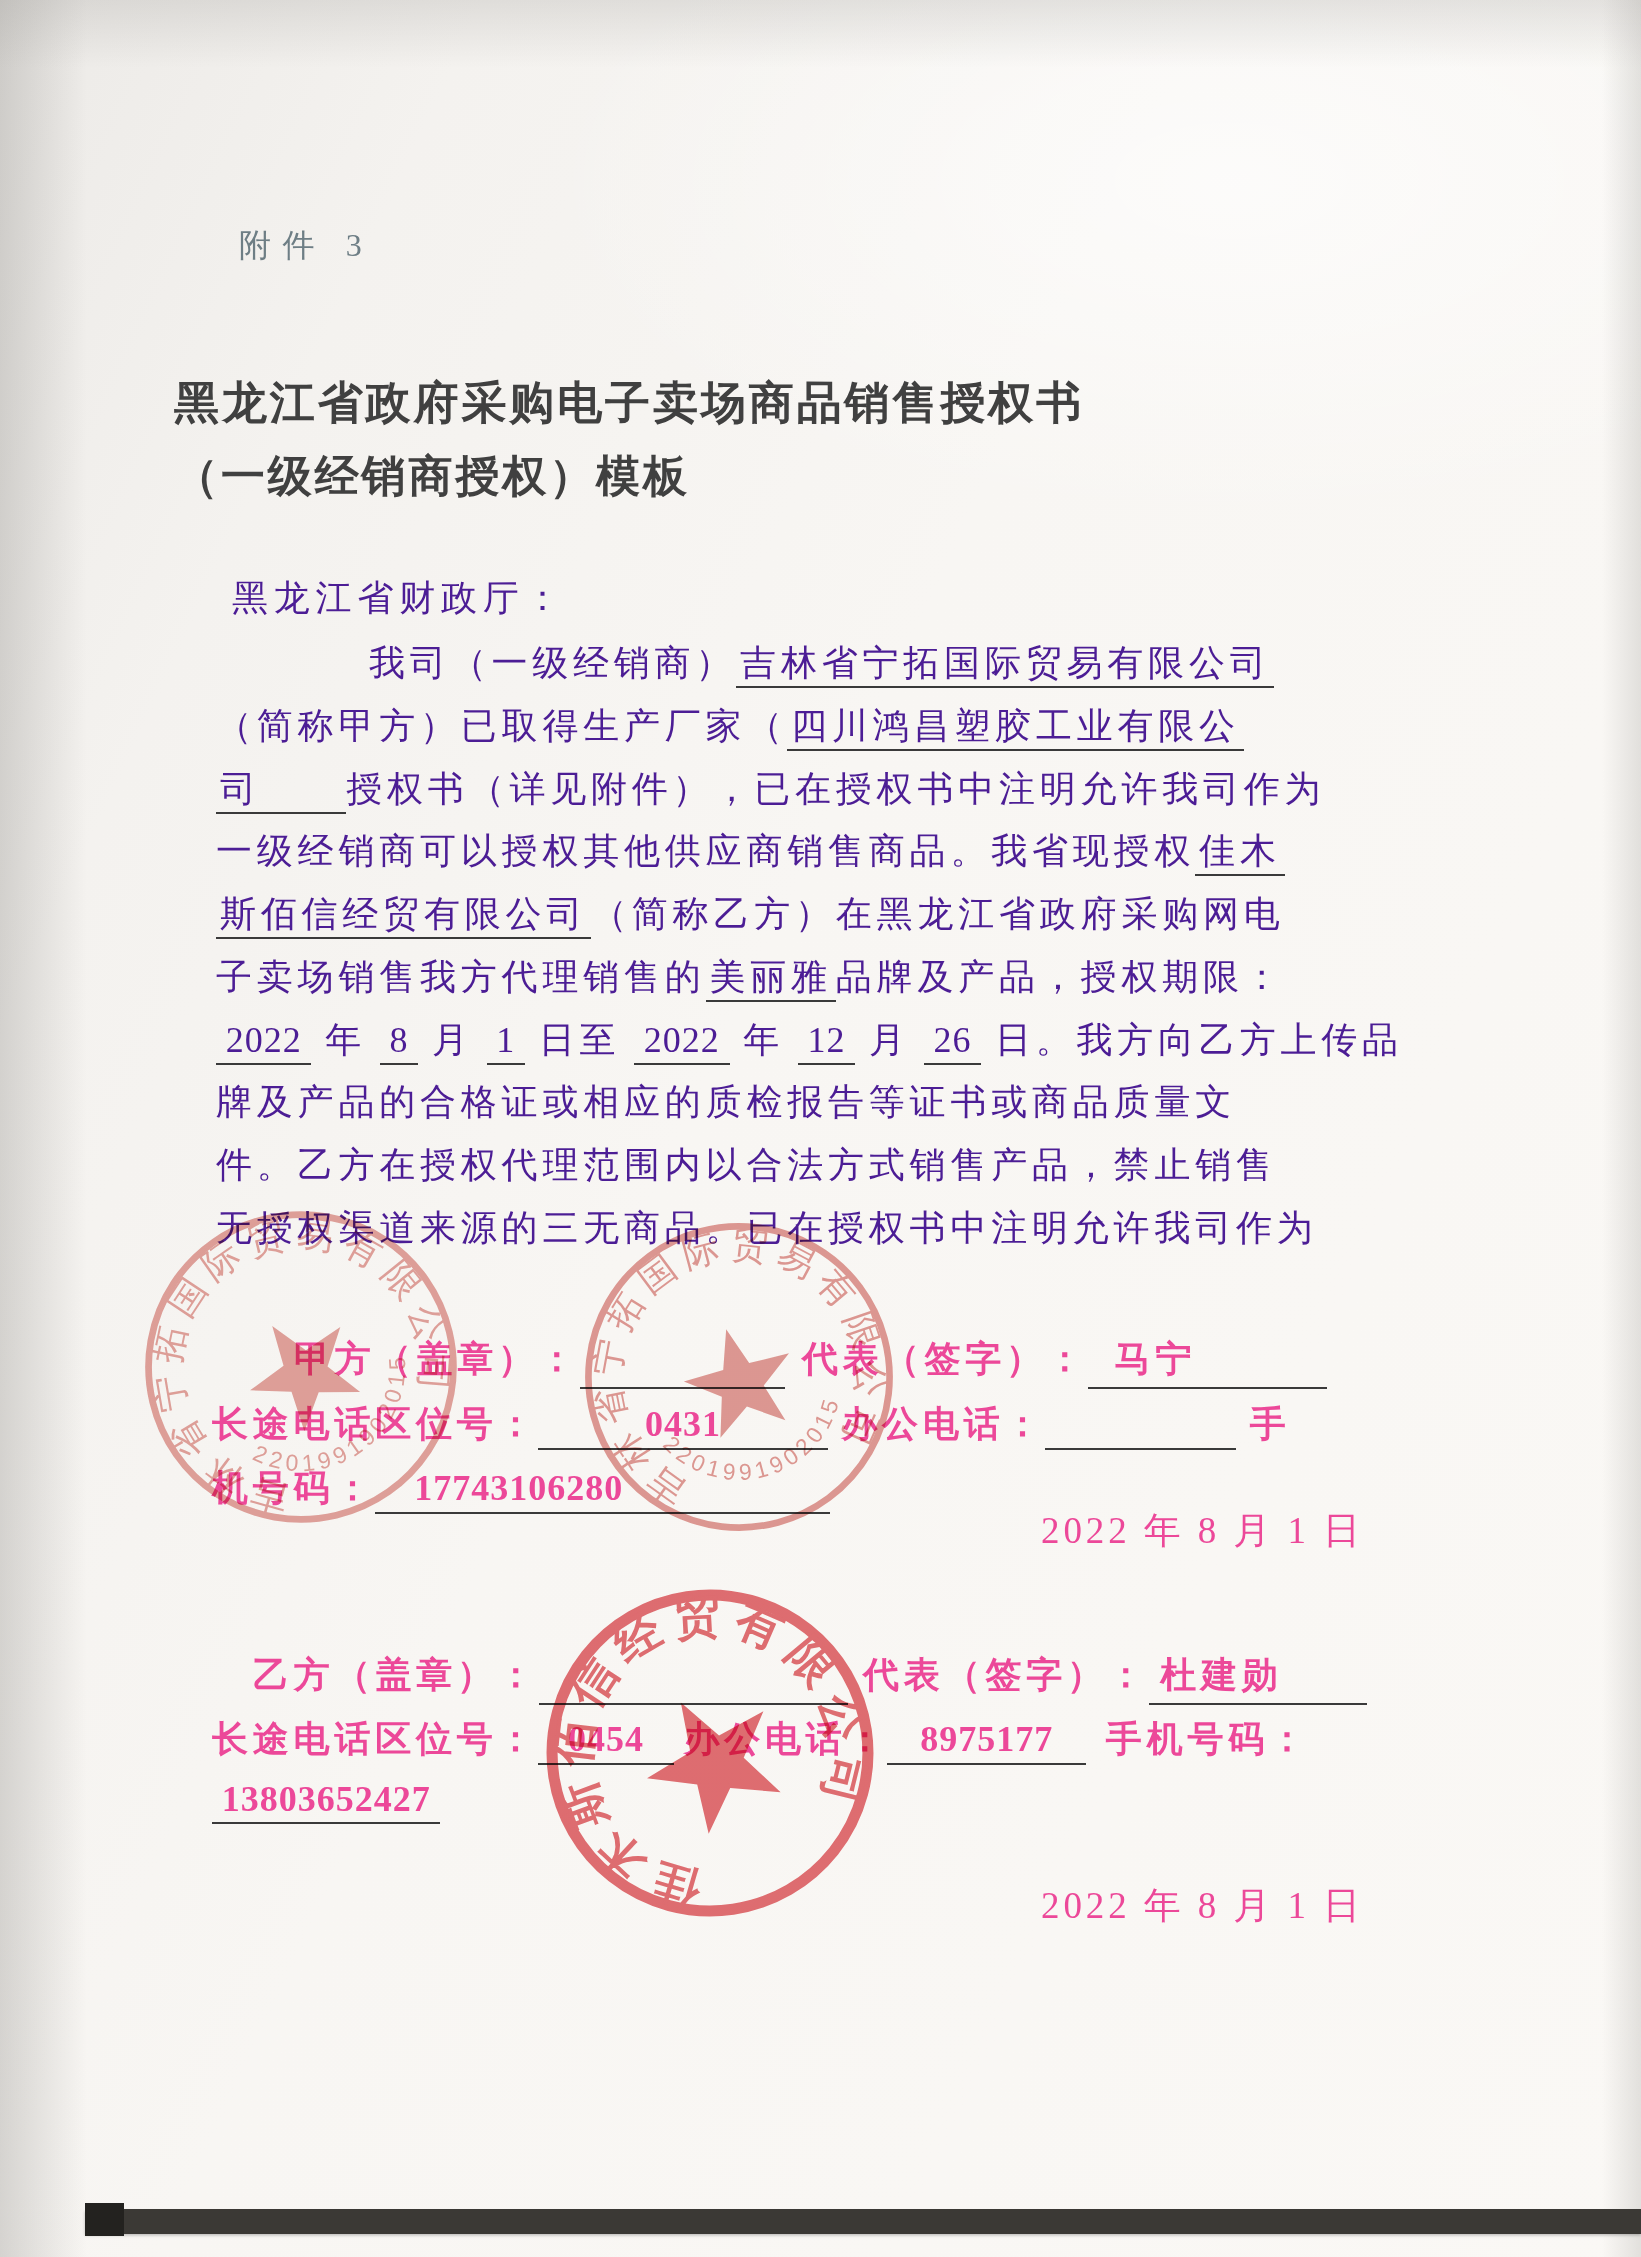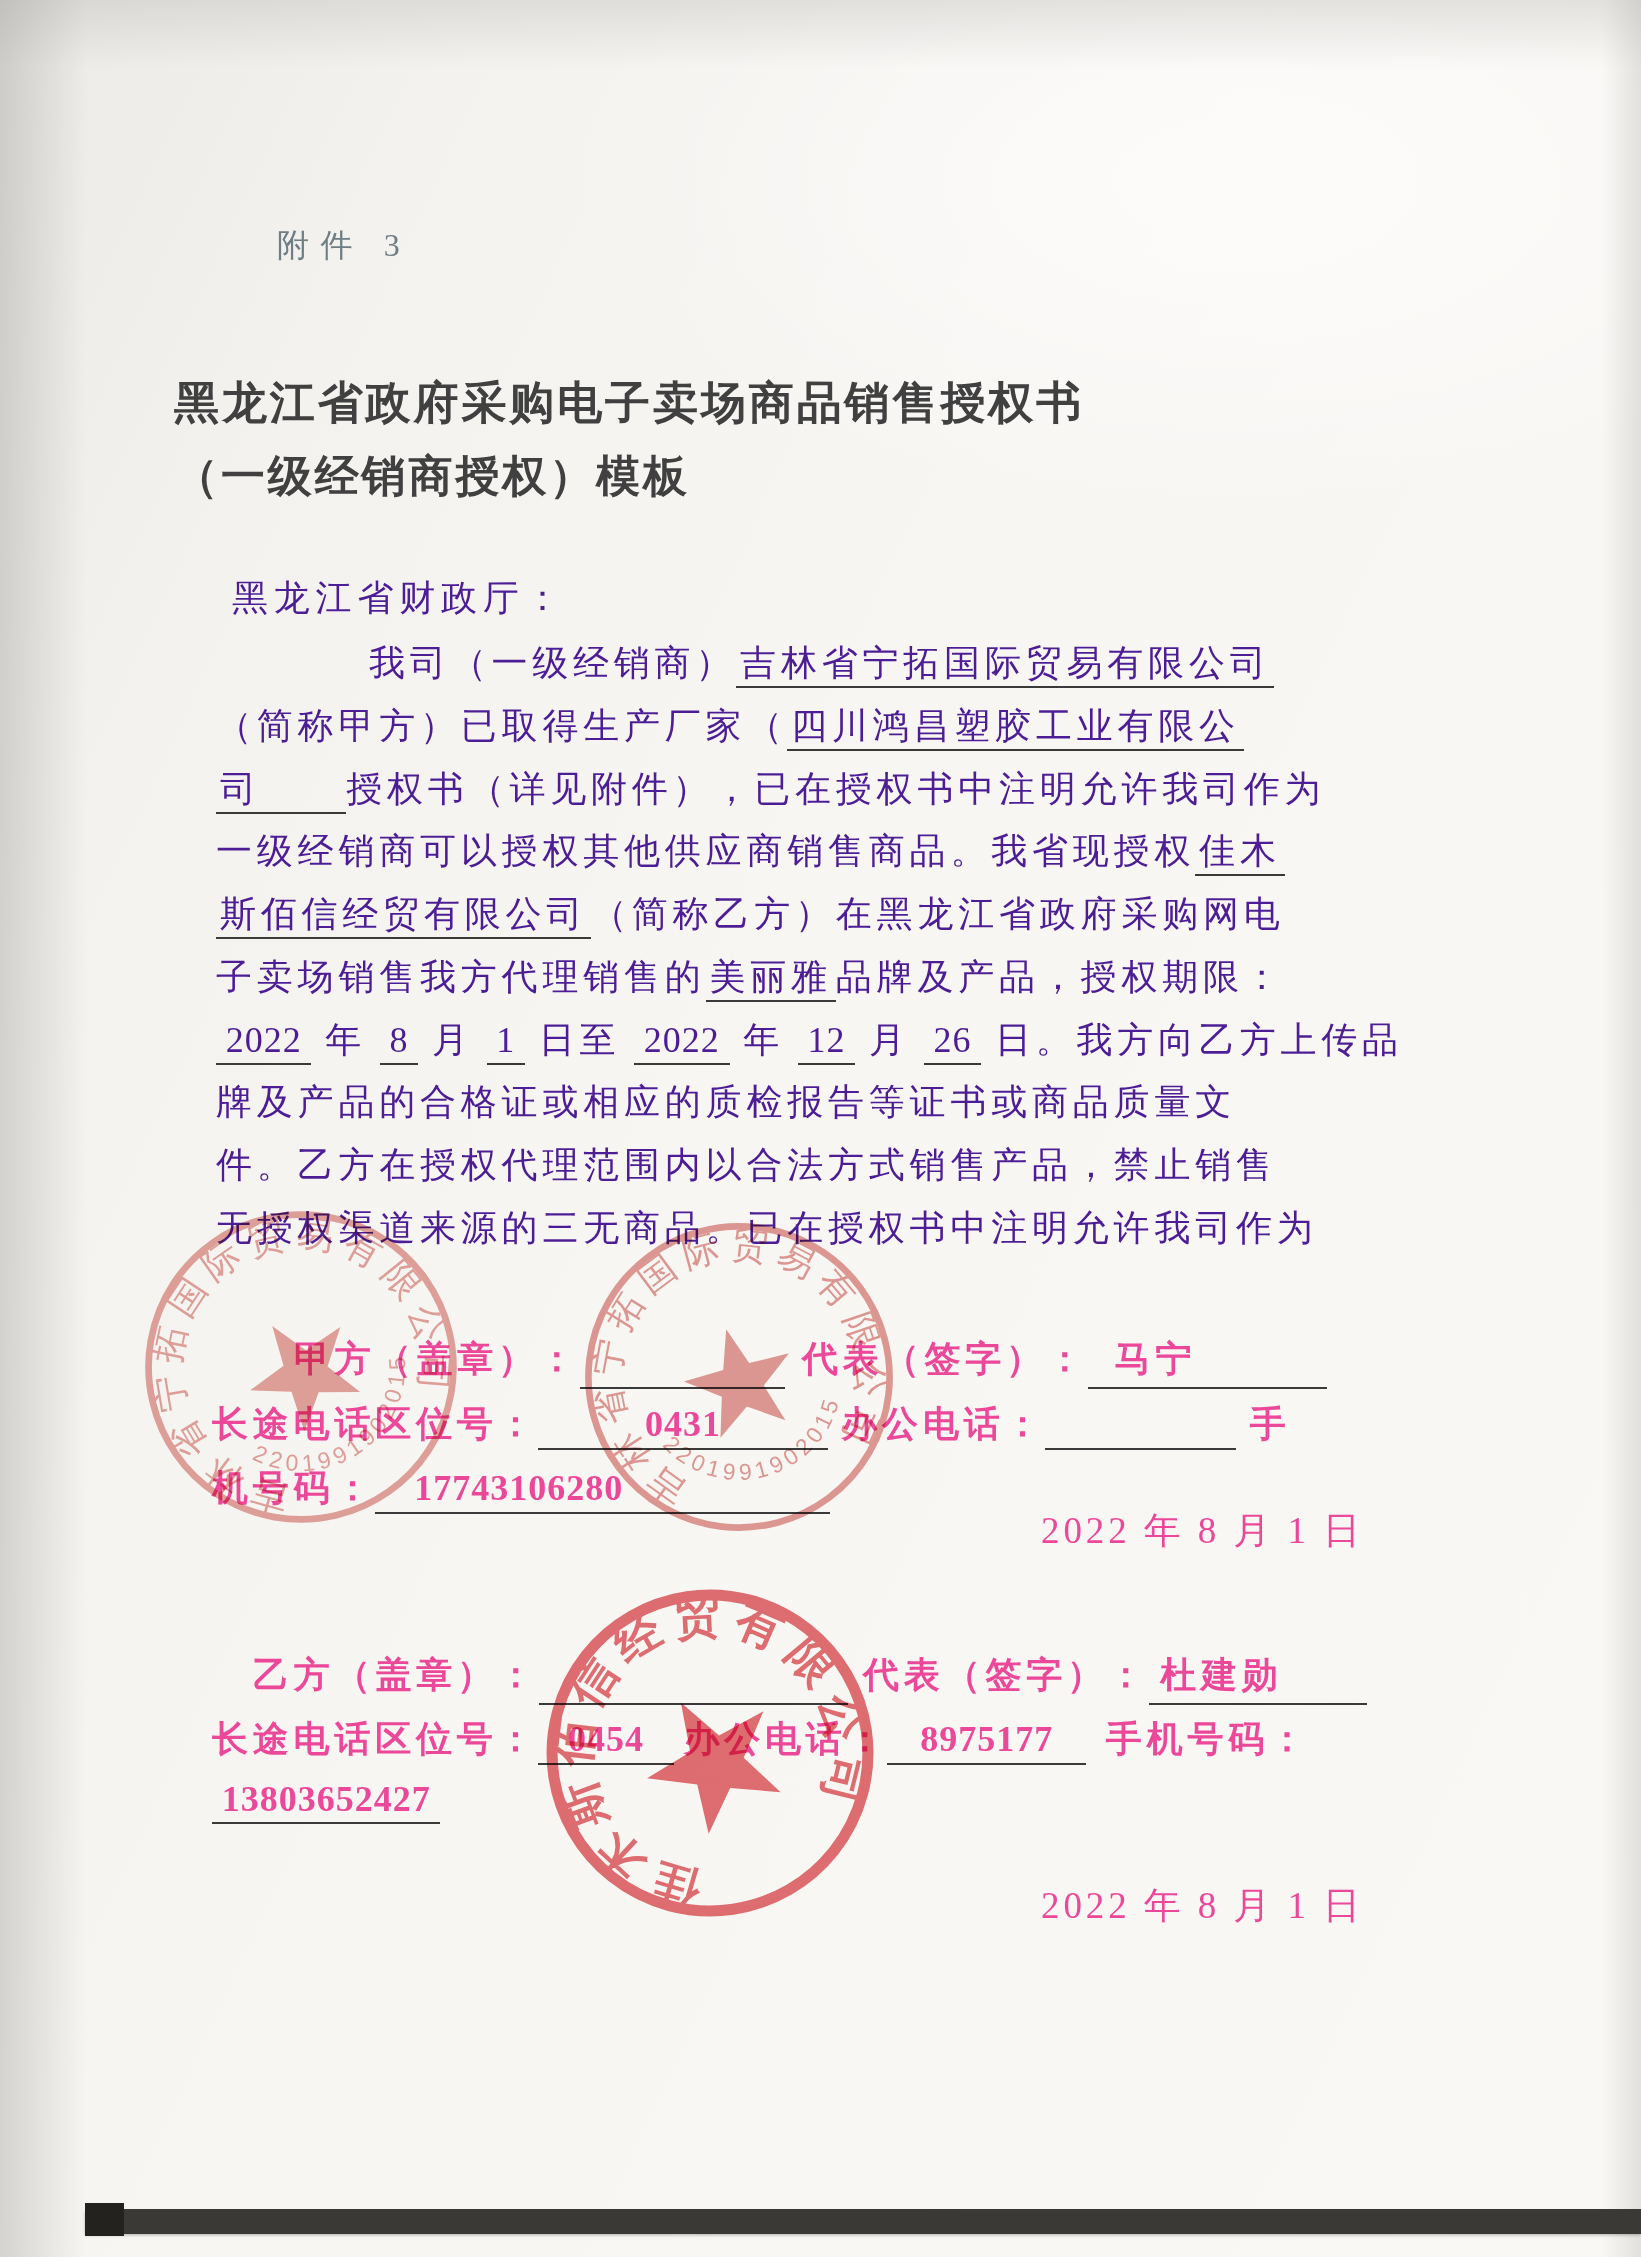--- a/index.html
+++ b/index.html
@@ -13,21 +13,21 @@
      background:linear-gradient(90deg, rgba(150,148,144,.35), rgba(150,148,144,0));}
   .edge-top{position:absolute;left:0;top:0;right:0;height:68px;
      background:linear-gradient(180deg, rgba(160,158,154,.25), rgba(160,158,154,0));}
   .edge-right{position:absolute;right:0;top:0;bottom:0;width:39px;
      background:linear-gradient(270deg, rgba(170,168,164,.30), rgba(170,168,164,0));}
   .scan-strip{position:absolute;left:85px;right:0;top:2209px;height:25px;background:#3b3935;
      box-shadow:0 1.9px 2.9px rgba(0,0,0,.25);}
   .scan-strip-block{position:absolute;left:85px;top:2203px;width:39px;height:33px;background:#23221f;}
 
   .attachment{position:absolute;left:239px;top:224px;font-size:32px;color:#6e7e85;
-     letter-spacing:11.6px;margin-left:38px;}
+     letter-spacing:11.6px;}
   .title{position:absolute;left:174px;top:373px;width:1043px;text-align:left;
      font-family:Liberation Sans, sans-serif;font-weight:900;color:#404040;}
   .title .t1{font-size:45px;letter-spacing:2.9px;}
   .title .t2{font-size:44px;letter-spacing:2.9px;margin-top:13.5px;}
 
   .txt{position:absolute;color:#4c1d95;font-size:36px;white-space:nowrap;}
   .salutation{left:232px;top:574px;letter-spacing:5.8px;}
   .bl{left:216px;top:0;letter-spacing:4.8px;}
   .u{border-bottom:2.9px solid #3a3a3a;padding:0 3.9px 2.9px 3.9px;}
   .num{letter-spacing:1px;padding:0 9.7px 2.9px 9.7px;}

